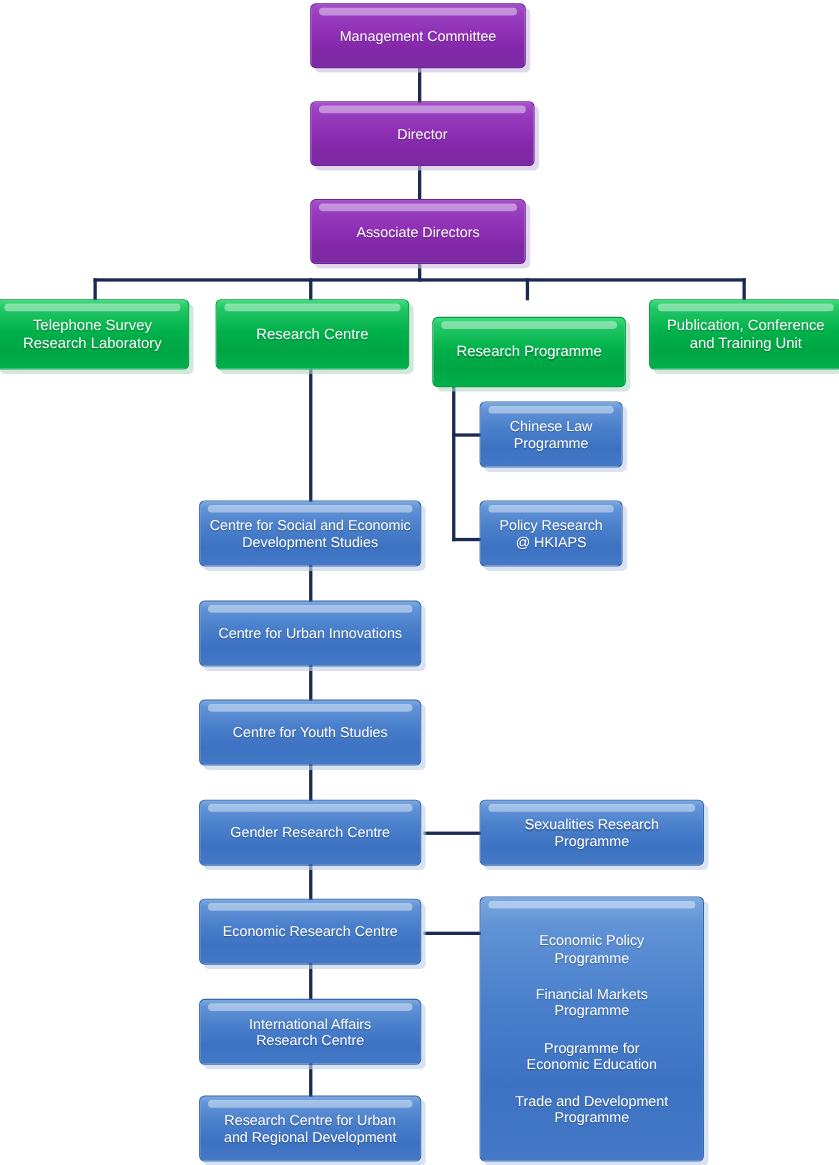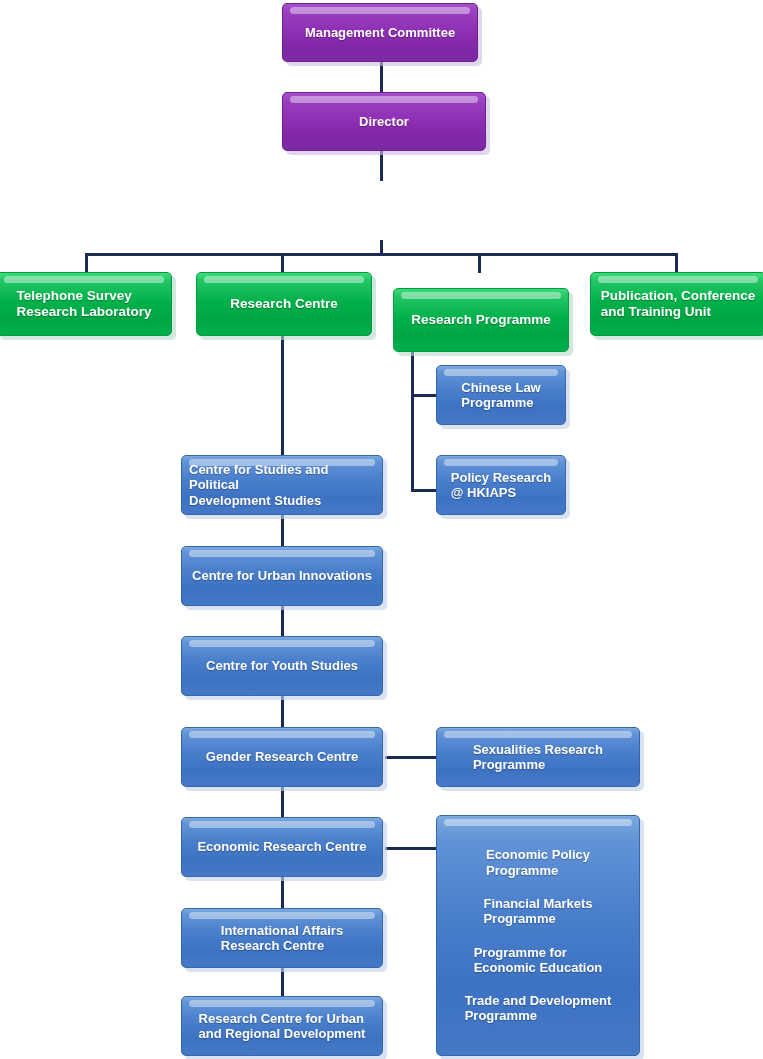--- a/index.html
+++ b/index.html
@@ -29,28 +29,28 @@
   .line-v { width: 3px; }
   .line-h { height: 3px; }
 
   
   .node {
     position: absolute;
     box-sizing: border-box;
     display: flex;
     align-items: center;
     justify-content: center;
+    text-align: center;
     color: #ffffff;
     font-size: 13px;
     line-height: 1.18;
     border-radius: 5px;
     padding: 4px 7px;
     overflow: hidden;
     text-shadow: 0 1px 1px rgba(0,0,0,0.30);
-    font-weight: bold;
   }
   .node .lbl { display: block; white-space: pre-line; }
 
   
   .node::before {
     content: "";
     position: absolute;
     left: 7px; right: 7px; top: 3px;
     height: 7px;
     border-radius: 4px;
@@ -141,20 +141,23 @@
   <div class="line line-h" style="left:385px; top:847px; width:56px;"></div>
 
   <div class="node purple" style="left:282px; top:3px; width:196px; height:59px;">
     <span class="lbl">Management Committee</span>
   </div>
 
   <div class="node purple" style="left:282px; top:92px; width:204px; height:59px;">
     <span class="lbl">Director</span>
   </div>
 
+  <div class="node purple" style="left:282px; top:181px; width:196px; height:59px;">
+    <span class="lbl">Associate Directors</span>
+  </div>
 
   <div class="node green" style="left:-4px; top:272px; width:176px; height:64px;">
     <span class="lbl">Telephone Survey
 Research Laboratory</span>
   </div>
 
   <div class="node green" style="left:196px; top:272px; width:176px; height:64px;">
     <span class="lbl">Research Centre</span>
   </div>
 
@@ -162,21 +165,21 @@
     <span class="lbl">Research Programme</span>
   </div>
 
   <div class="node green" style="left:590px; top:272px; width:176px; height:64px;">
     <span class="lbl">Publication, Conference
 and Training Unit</span>
   </div>
 
 
   <div class="node blue" style="left:181px; top:455px; width:202px; height:60px;">
-    <span class="lbl">Centre for Studies and Political
+    <span class="lbl">Centre for Social and Economic
 Development Studies</span>
   </div>
 
   <div class="node blue" style="left:181px; top:546px; width:202px; height:60px;">
     <span class="lbl">Centre for Urban Innovations</span>
   </div>
 
   <div class="node blue" style="left:181px; top:636px; width:202px; height:60px;">
     <span class="lbl">Centre for Youth Studies</span>
   </div>

